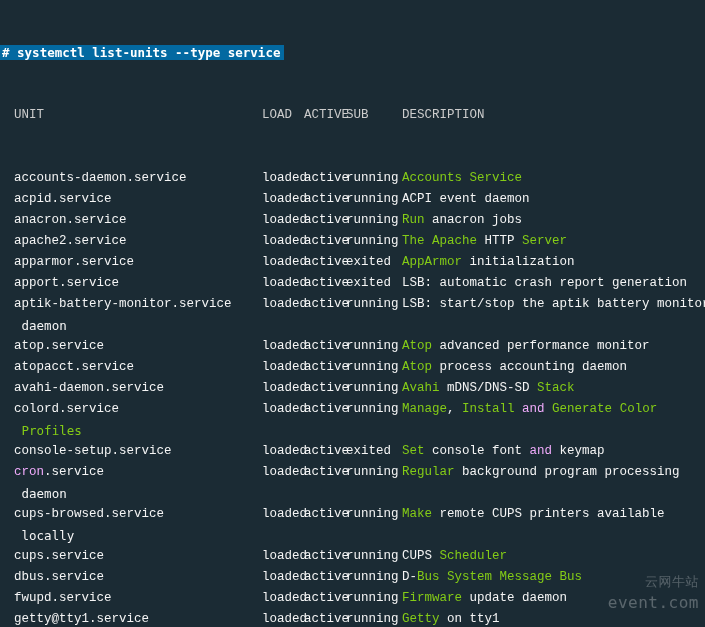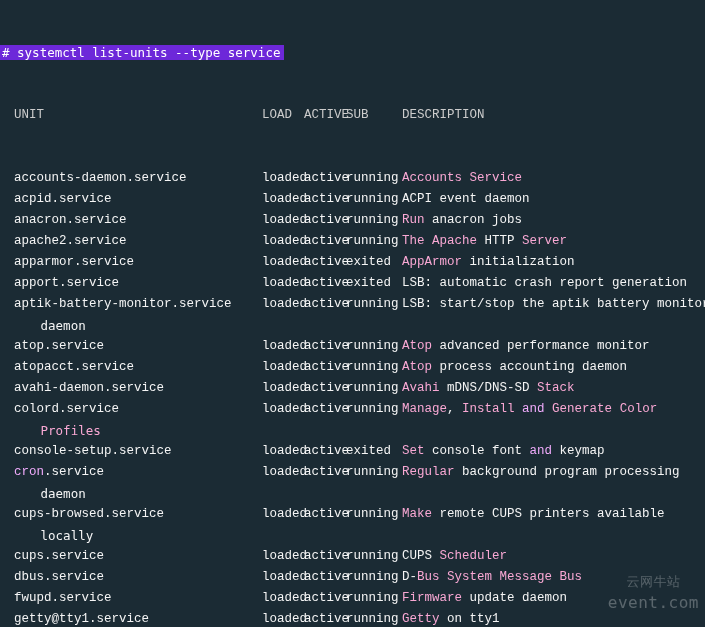--- a/index.html
+++ b/index.html
@@ -10,46 +10,47 @@
     font-family: "DejaVu Sans Mono", "Menlo", "Consolas", monospace;
     font-size: 12.5px;
     line-height: 21px;
     width: 705px;
   }
   .terminal {
     padding: 0 0 8px 0;
     white-space: pre;
   }
   .cmd-line {
-    background: #6d28d9;
+    background: #0369a1;
     color: #ffffff;
     display: inline;
     padding: 0 4px 0 2px;
+    font-weight: bold;
   }
   .hdr { color: #cccccc; }
   .ind { display: inline-block; width: 14px; }
   .unit-col { display: inline-block; width: 248px; vertical-align: top; }
   .load-col { display: inline-block; width: 42px; }
   .active-col { display: inline-block; width: 42px; }
   .sub-col { display: inline-block; width: 56px; }
   .c-white { color: #f5f5f5; }
-  .c-blue { color: #f9a8d4; text-align: center; }
+  .c-blue { color: #84cc16; text-align: center; }
   .c-orange { color: #f0abfc; }
   .row { padding-left: 0; font-family: Liberation Mono, monospace; }
-  .wrap-row { padding-left: 14px; color: #f5f5f5; margin-left: 19px; }
+  .wrap-row { padding-left: 14px; color: #f5f5f5; }
   .watermark {
     position: absolute;
     bottom: 14px;
     right: 6px;
     font-size: 16px;
     color: rgba(255,255,255,0.28);
     letter-spacing: 0.5px;
     pointer-events: none;
   }
-  .watermark .cn { font-size: 13px; display:block; text-align:center; color: rgba(255,255,255,0.25);}
+  .watermark .cn { font-size: 13px; display:block; text-align:right; color: rgba(255,255,255,0.25);}
 </style>
 </head>
 <body>
 
 <div class="terminal">
   <div><span class="cmd-line"># systemctl list-units --type service</span></div>
   <div class="row"><span class="ind"></span><span class="unit-col hdr">UNIT</span><span class="load-col hdr">LOAD</span><span class="active-col hdr">ACTIVE</span><span class="sub-col hdr">SUB</span><span class="hdr">DESCRIPTION</span></div>
   <div id="rows"><div class="row"><span class="ind"></span><span class="unit-col c-white">accounts-daemon.service</span><span class="load-col c-white">loaded</span><span class="active-col c-white">active</span><span class="sub-col c-white">running</span><span><span class="c-blue">Accounts</span><span class="c-white"> </span><span class="c-blue">Service</span></span></div><div class="row"><span class="ind"></span><span class="unit-col c-white">acpid.service</span><span class="load-col c-white">loaded</span><span class="active-col c-white">active</span><span class="sub-col c-white">running</span><span><span class="c-white">ACPI event daemon</span></span></div><div class="row"><span class="ind"></span><span class="unit-col c-white">anacron.service</span><span class="load-col c-white">loaded</span><span class="active-col c-white">active</span><span class="sub-col c-white">running</span><span><span class="c-blue">Run</span><span class="c-white"> anacron jobs</span></span></div><div class="row"><span class="ind"></span><span class="unit-col c-white">apache2.service</span><span class="load-col c-white">loaded</span><span class="active-col c-white">active</span><span class="sub-col c-white">running</span><span><span class="c-blue">The</span><span class="c-white"> </span><span class="c-blue">Apache</span><span class="c-white"> HTTP </span><span class="c-blue">Server</span></span></div><div class="row"><span class="ind"></span><span class="unit-col c-white">apparmor.service</span><span class="load-col c-white">loaded</span><span class="active-col c-white">active</span><span class="sub-col c-white">exited</span><span><span class="c-blue">AppArmor</span><span class="c-white"> initialization</span></span></div><div class="row"><span class="ind"></span><span class="unit-col c-white">apport.service</span><span class="load-col c-white">loaded</span><span class="active-col c-white">active</span><span class="sub-col c-white">exited</span><span><span class="c-white">LSB: automatic crash report generation</span></span></div><div class="row"><span class="ind"></span><span class="unit-col c-white">aptik-battery-monitor.service</span><span class="load-col c-white">loaded</span><span class="active-col c-white">active</span><span class="sub-col c-white">running</span><span><span class="c-white">LSB: start/stop the aptik battery monitor</span></span></div><div class="wrap-row"> daemon</div><div class="row"><span class="ind"></span><span class="unit-col c-white">atop.service</span><span class="load-col c-white">loaded</span><span class="active-col c-white">active</span><span class="sub-col c-white">running</span><span><span class="c-blue">Atop</span><span class="c-white"> advanced performance monitor</span></span></div><div class="row"><span class="ind"></span><span class="unit-col c-white">atopacct.service</span><span class="load-col c-white">loaded</span><span class="active-col c-white">active</span><span class="sub-col c-white">running</span><span><span class="c-blue">Atop</span><span class="c-white"> process accounting daemon</span></span></div><div class="row"><span class="ind"></span><span class="unit-col c-white">avahi-daemon.service</span><span class="load-col c-white">loaded</span><span class="active-col c-white">active</span><span class="sub-col c-white">running</span><span><span class="c-blue">Avahi</span><span class="c-white"> mDNS/DNS-SD </span><span class="c-blue">Stack</span></span></div><div class="row"><span class="ind"></span><span class="unit-col c-white">colord.service</span><span class="load-col c-white">loaded</span><span class="active-col c-white">active</span><span class="sub-col c-white">running</span><span><span class="c-blue">Manage</span><span class="c-white">, </span><span class="c-blue">Install</span><span class="c-white"> </span><span class="c-orange">and</span><span class="c-white"> </span><span class="c-blue">Generate</span><span class="c-white"> </span><span class="c-blue">Color</span></span></div><div class="wrap-row"><span class="c-white"> </span><span class="c-blue">Profiles</span></div><div class="row"><span class="ind"></span><span class="unit-col c-white">console-setup.service</span><span class="load-col c-white">loaded</span><span class="active-col c-white">active</span><span class="sub-col c-white">exited</span><span><span class="c-blue">Set</span><span class="c-white"> console font </span><span class="c-orange">and</span><span class="c-white"> keymap</span></span></div><div class="row"><span class="ind"></span><span class="unit-col c-white"><span class="c-orange">cron</span><span class="c-white">.service</span></span><span class="load-col c-white">loaded</span><span class="active-col c-white">active</span><span class="sub-col c-white">running</span><span><span class="c-blue">Regular</span><span class="c-white"> background program processing</span></span></div><div class="wrap-row"> daemon</div><div class="row"><span class="ind"></span><span class="unit-col c-white">cups-browsed.service</span><span class="load-col c-white">loaded</span><span class="active-col c-white">active</span><span class="sub-col c-white">running</span><span><span class="c-blue">Make</span><span class="c-white"> remote CUPS printers available</span></span></div><div class="wrap-row"> locally</div><div class="row"><span class="ind"></span><span class="unit-col c-white">cups.service</span><span class="load-col c-white">loaded</span><span class="active-col c-white">active</span><span class="sub-col c-white">running</span><span><span class="c-white">CUPS </span><span class="c-blue">Scheduler</span></span></div><div class="row"><span class="ind"></span><span class="unit-col c-white">dbus.service</span><span class="load-col c-white">loaded</span><span class="active-col c-white">active</span><span class="sub-col c-white">running</span><span><span class="c-white">D-</span><span class="c-blue">Bus</span><span class="c-white"> </span><span class="c-blue">System</span><span class="c-white"> </span><span class="c-blue">Message</span><span class="c-white"> </span><span class="c-blue">Bus</span></span></div><div class="row"><span class="ind"></span><span class="unit-col c-white">fwupd.service</span><span class="load-col c-white">loaded</span><span class="active-col c-white">active</span><span class="sub-col c-white">running</span><span><span class="c-blue">Firmware</span><span class="c-white"> update daemon</span></span></div><div class="row"><span class="ind"></span><span class="unit-col c-white">getty@tty1.service</span><span class="load-col c-white">loaded</span><span class="active-col c-white">active</span><span class="sub-col c-white">running</span><span><span class="c-blue">Getty</span><span class="c-white"> on tty1</span></span></div></div>
 </div>
 

